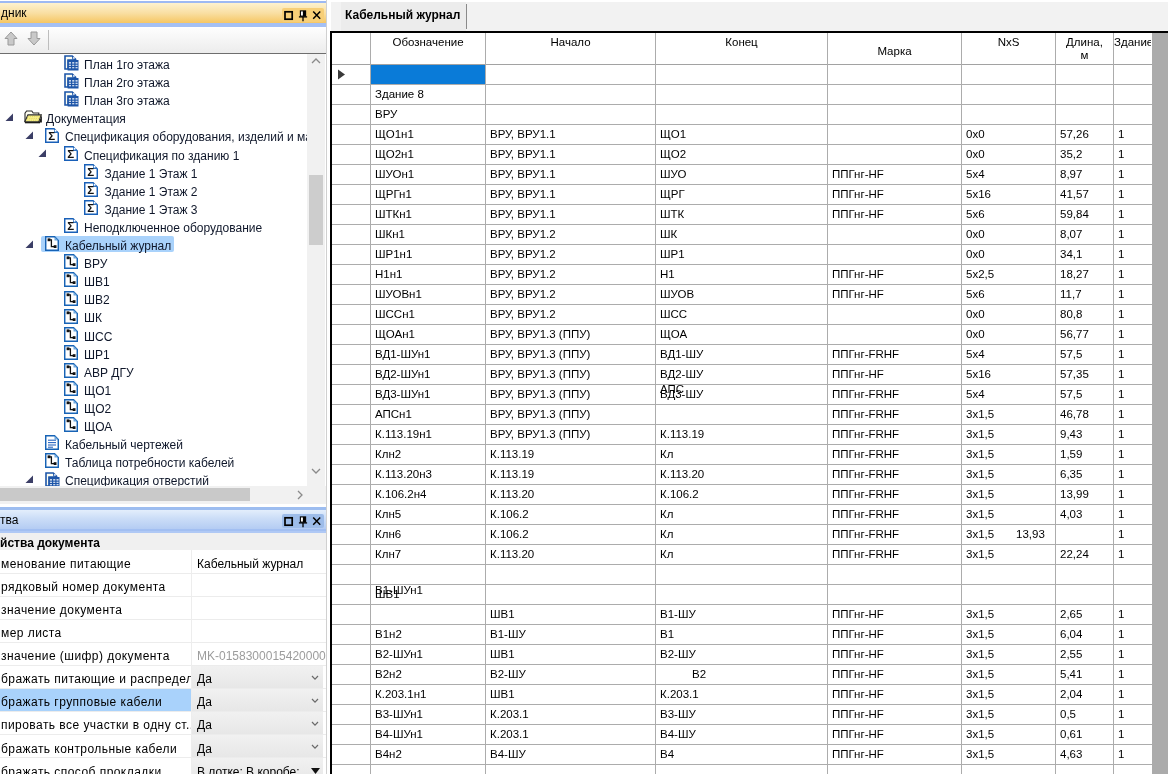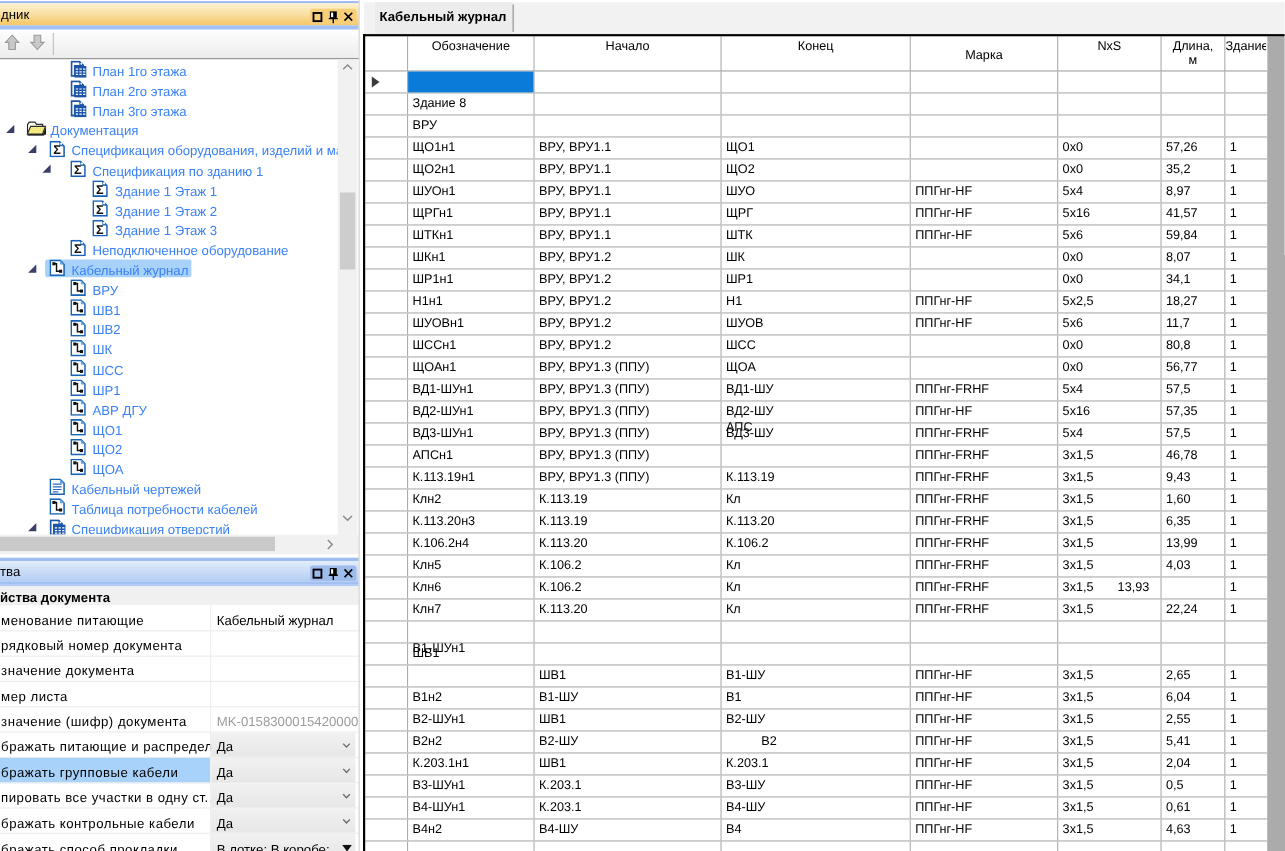--- a/index.html
+++ b/index.html
@@ -1,18 +1,18 @@
 <!DOCTYPE html>
 <html><head><meta charset="utf-8"><style>
 
 * { margin:0; padding:0; box-sizing:border-box; }
 body { font-family:"Liberation Sans", sans-serif; width:1168px; height:774px; overflow:hidden; background:#fff; }
 .abs { position:absolute; }
 #root { position:relative; width:1168px; height:774px; overflow:hidden; background:#fff; }
-.ttxt { font-size:12px; color:#3b82f6; line-height:14px; white-space:nowrap; }
+.ttxt { font-size:12px; color:#0f172a; line-height:14px; white-space:nowrap; }
 .hdr { font-size:11.5px; text-align:center; line-height:13px; color:#000; }
 .cell { font-size:11.5px; color:#000; line-height:12px; white-space:nowrap; overflow:hidden; }
 .ptxt { font-size:12px; color:#000; line-height:15px; white-space:nowrap; }
 .plab { letter-spacing:0.45px; }
 
 </style></head><body>
 <div id="root">
 <div class="abs" style="left:0;top:0.7px;width:326px;height:2.3px;background:#9db9f2"></div>
 <div class="abs" style="left:0;top:3px;width:326px;height:19.5px;background:linear-gradient(#fdf2cf,#f9dfa3 50%,#f6c663)"></div>
 <div class="abs" style="left:1px;top:6px;font-size:12px;color:#000">дник</div>
@@ -642,21 +642,21 @@
 <div class="abs" style="left:655px;top:445px;width:1px;height:19px;background:#acacac"></div>
 <div class="abs" style="left:827px;top:445px;width:1px;height:19px;background:#acacac"></div>
 <div class="abs" style="left:961px;top:445px;width:1px;height:19px;background:#acacac"></div>
 <div class="abs" style="left:1055px;top:445px;width:1px;height:19px;background:#acacac"></div>
 <div class="abs" style="left:1113px;top:445px;width:1px;height:19px;background:#acacac"></div>
 <div class="abs cell" style="left:375px;top:447.5px;width:107px">Клн2</div>
 <div class="abs cell" style="left:490px;top:447.5px;width:162px">К.113.19</div>
 <div class="abs cell" style="left:660px;top:447.5px;width:164px">Кл</div>
 <div class="abs cell" style="left:832px;top:447.5px;width:126px">ППГнг-FRHF</div>
 <div class="abs cell" style="left:966px;top:447.5px;width:86px">3x1,5</div>
-<div class="abs cell" style="left:1060px;top:447.5px;width:50px">1,60</div>
+<div class="abs cell" style="left:1060px;top:447.5px;width:50px">1,59</div>
 <div class="abs cell" style="left:1118px;top:447.5px;width:30px">1</div>
 <div class="abs" style="left:332px;top:484px;width:820px;height:1px;background:#acacac"></div>
 <div class="abs" style="left:370px;top:465px;width:1px;height:19px;background:#acacac"></div>
 <div class="abs" style="left:485px;top:465px;width:1px;height:19px;background:#acacac"></div>
 <div class="abs" style="left:655px;top:465px;width:1px;height:19px;background:#acacac"></div>
 <div class="abs" style="left:827px;top:465px;width:1px;height:19px;background:#acacac"></div>
 <div class="abs" style="left:961px;top:465px;width:1px;height:19px;background:#acacac"></div>
 <div class="abs" style="left:1055px;top:465px;width:1px;height:19px;background:#acacac"></div>
 <div class="abs" style="left:1113px;top:465px;width:1px;height:19px;background:#acacac"></div>
 <div class="abs cell" style="left:375px;top:467.5px;width:107px">К.113.20н3</div>

